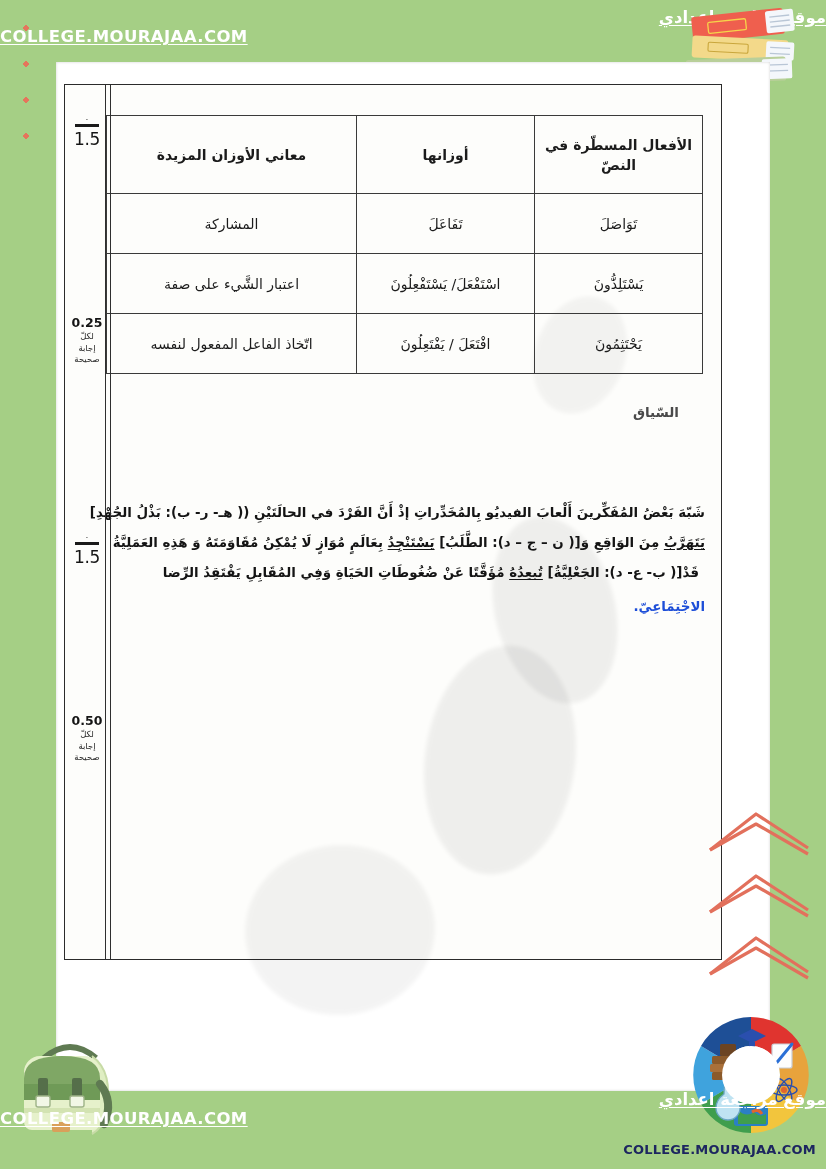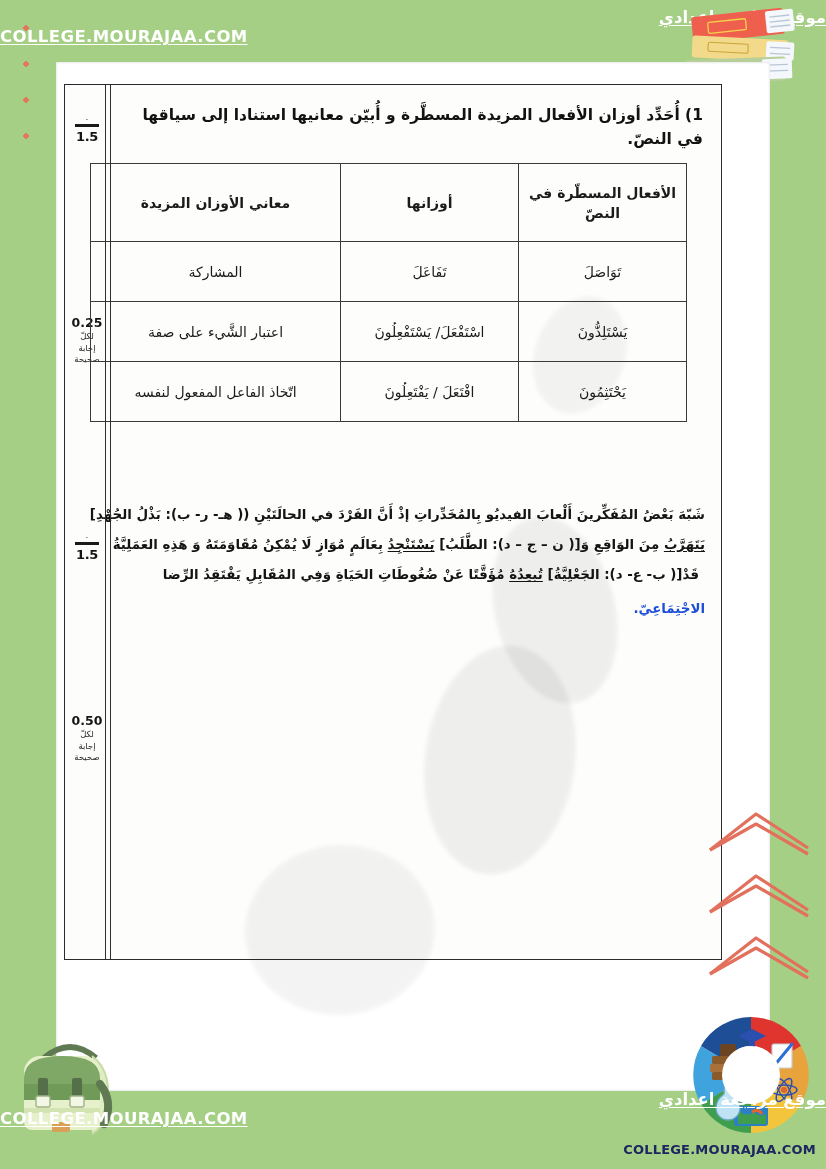--- a/index.html
+++ b/index.html
@@ -79,21 +79,21 @@
     text-align: center;
     color: #151515;
   }
   .mark-block { position: absolute; width: 44px; left: 0; }
   .mark-frac { font-size: 9px; line-height: 8px; color: #333; }
   .mark-rule {
     width: 24px; height: 3px; background: #1a1a1a;
     margin: 3px auto 2px;
   }
   .mark-total {
-    font-size: 13px; font-weight: bold; letter-spacing: -.3px;
+    font-size: 17px; font-weight: normal; letter-spacing: -.3px;
   }
   .mark-per { font-size: 12.5px; font-weight: bold; margin-top: 4px; }
   .mark-note {
     font-size: 8.5px; direction: rtl; color: #2a2a2a;
     line-height: 10.5px; margin-top: 1px;
   }
 
   
   .body-col {
     position: absolute;
@@ -113,21 +113,21 @@
   .q-line {
     font-size: 15.5px; font-weight: bold;
     line-height: 24px;
     margin: 0 2px 10px 0;
   }
   .q-num { font-weight: bold; }
 
   
   table.morph {
     width: 596px;
-    margin: 12px 18px 0 0;
+    margin: 12px 2px 0 0;
     border-collapse: collapse;
     table-layout: fixed;
     direction: rtl;
     border-radius: 22px;
   }
   table.morph th, table.morph td {
     border: 1.1px solid #3a3a3a;
     text-align: center;
     vertical-align: middle;
     font-size: 14px;
@@ -275,24 +275,20 @@
         <div class="mark-note">لكلّ</div>
         <div class="mark-note">إجابة</div>
         <div class="mark-note">صحيحة</div>
       </div>
 
     </div>
 
     <div class="body-col">
 
 
-      <div class="q-line">
-        <span class="q-num">1)</span>
-        <span>أُحَدِّد أوزان الأفعال المزيدة المسطَّرة و أُبيّن معانيها استنادا إلى سياقها في النصّ.</span>
-      </div>
 
       <table class="morph">
         <colgroup>
           <col class="c-verb">
             <col class="c-wazn">
             <col class="c-mean">
         </colgroup>
         <thead>
           <tr>
             <th class="faded">الأفعال المسطّرة في النصّ</th>
@@ -313,20 +309,21 @@
           </tr>
           <tr>
             <td class="faded">يَحْتَثِمُونَ</td>
             <td>افْتَعَلَ / يَفْتَعِلُونَ</td>
             <td>اتّخاذ الفاعل المفعول لنفسه</td>
           </tr>
         </tbody>
       </table>
 
       <div class="q2-wrap">
+        <div class="q2-tail">السّياق</div>
       </div>
 
       <div class="exercise">
         <span class="ln l1">شَبّهَ بَعْضُ المُفَكِّرينَ أَلْعابَ الفيديُو بِالمُخَدِّراتِ إذْ أَنَّ الفَرْدَ في الحالَتَيْنِ (( هـ- ر- ب): بَذْلُ الجُهْدِ]</span>
         <span class="ln l2"><span class="uline">يَتَهَرَّبُ</span><span> مِنَ الوَاقِعِ وَ[( ن – ج – د): الطَّلَبُ] </span><span class="uline">يَسْتَنْجِدُ</span><span> بِعَالَمٍ مُوَازٍ لَا يُمْكِنُ مُقَاوَمَتَهُ وَ هَذِهِ العَمَلِيَّةُ</span></span>
         <span class="ln l3"><span>قَدْ[( ب- ع- د): الجَعْلِيَّةُ] </span><span class="uline">تُبعِدُهُ</span><span> مُؤَقَّتًا عَنْ ضُغُوطَاتِ الحَيَاةِ وَفِي المُقَابِلِ يَفْتَقِدُ الرِّضا</span></span>
         <span class="ln l4">الاجْتِمَاعِيّ.</span>
       </div>
 
     </div>

